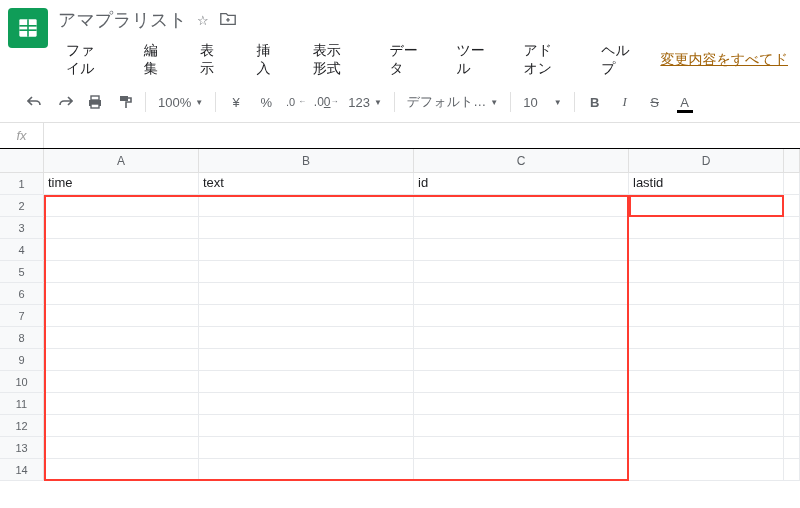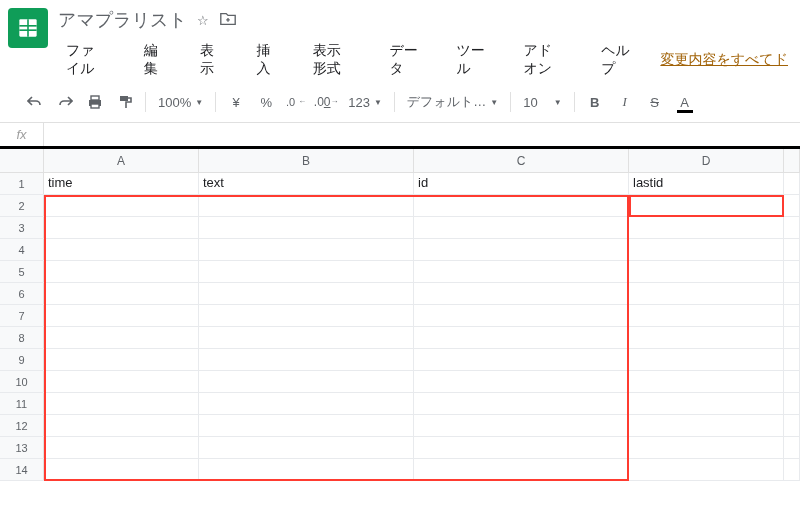--- a/index.html
+++ b/index.html
@@ -17,21 +17,21 @@
   .changes-link { margin-left: auto; color: #a16207; text-decoration: underline; font-size: 14px; padding-right: 4px; white-space: nowrap; }
   
   .toolbar { display: flex; align-items: center; padding: 6px 21px; border-bottom: 1px solid #e0e0e0; gap: 2px; }
   .tb-btn { width: 28px; height: 28px; display: flex; align-items: center; justify-content: center; cursor: pointer; color: #5f6368; border-radius: 3px; }
   .tb-sep { width: 1px; height: 20px; background: #e0e0e0; margin: 0 4px; }
   .tb-drop { display: flex; align-items: center; padding: 0 6px; height: 28px; cursor: pointer; color: #5f6368; gap: 4px; border-radius: 3px; white-space: nowrap; }
   .caret { font-size: 8px; }
   .underline-a { position: relative; }
   .underline-a::after { content: ''; position: absolute; bottom: 3px; left: 6px; right: 6px; height: 3px; background: #000; }
   
-  .fx-bar { display: flex; border-bottom: 3px solid #000000; height: 26px; }
+  .fx-bar { display: flex; border-bottom: 1px solid #000000; height: 26px; }
   .fx-label { width: 44px; text-align: center; font-style: italic; color: #9e9e9e; border-right: 1px solid #e0e0e0; height: 100%; display: flex; align-items: center; justify-content: center; }
   .fx-input { flex: 1; border: none; outline: none; padding: 0 8px; height: 100%; }
   
   .grid { position: relative; }
   .col-headers { display: flex; background: #f8f9fa; border-bottom: 1px solid #e0e0e0; height: 24px; }
   .corner { width: 44px; border-right: 1px solid #e0e0e0; background: #f8f9fa; }
   .col-h { border-right: 1px solid #e0e0e0; text-align: center; font-size: 12px; color: #5f6368; display: flex; align-items: center; justify-content: center; }
   .rows { }
   .row { display: flex; height: 22px; border-bottom: 1px solid #e8eaed; }
   .row-h { width: 44px; background: #f8f9fa; border-right: 1px solid #e0e0e0; text-align: center; font-size: 11px; color: #5f6368; display: flex; align-items: center; justify-content: center; }

